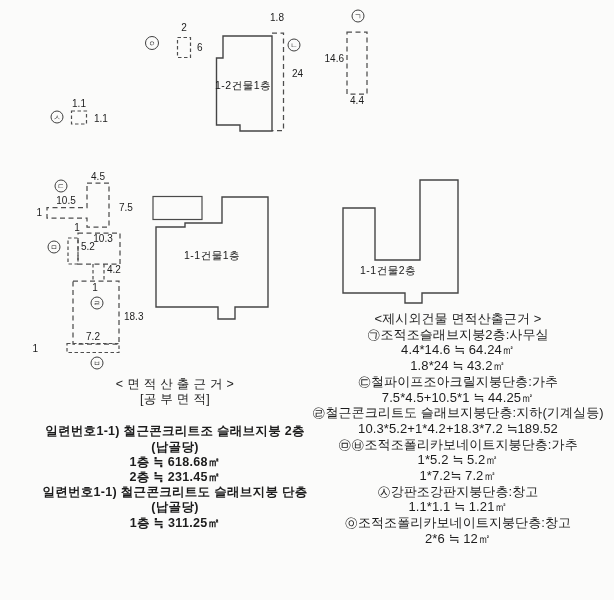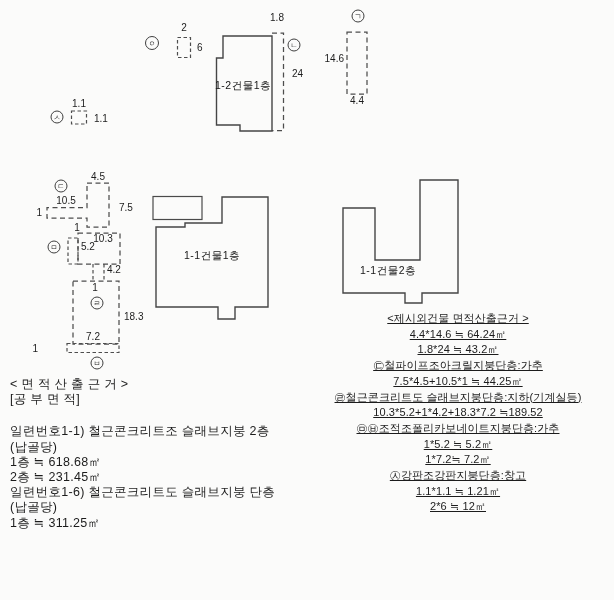--- a/index.html
+++ b/index.html
@@ -13,29 +13,29 @@
   .solid{fill:none;stroke:#454545;stroke-width:1.4;}
   .solid-thin{fill:none;stroke:#4a4a4a;stroke-width:1.2;}
   .dash{fill:none;stroke:#4d4d4d;stroke-width:1.25;stroke-dasharray:5 3.5;}
   .dash-sm{fill:none;stroke:#4d4d4d;stroke-width:1.2;stroke-dasharray:3.5 2.5;}
   .dim{font-size:10px;fill:#1c1c1c;font-family:"Liberation Sans","DejaVu Sans",sans-serif;}
   .blabel{font-size:10.5px;fill:#161616;letter-spacing:0.5px;font-family:"Liberation Sans","DejaVu Sans",sans-serif;}
   .mk-c{fill:none;stroke:#3f3f3f;stroke-width:1;}
   .mk-t{font-size:7.5px;fill:#1c1c1c;text-anchor:middle;font-family:"Liberation Sans","DejaVu Sans",sans-serif;}
   .left-block{
     position:absolute; left:10px; top:377px; width:330px;
-    text-align:left;
+    text-align:center;
   }
   .left-block .tl{font-size:12.5px;line-height:15.2px;letter-spacing:0.3px;white-space:pre;}
-  .left-lines{margin-top:17px;}
+  .left-lines{margin-top:17px;font-weight:bold;}
   .right-block{
     position:absolute; left:302px; top:311px; width:312px;
     text-align:center;
   }
-  .right-block .tl{font-size:11px;line-height:15.7px;letter-spacing:0.1px;white-space:pre;text-decoration:underline;}
+  .right-block .tl{font-size:13px;line-height:15.7px;letter-spacing:0.1px;white-space:pre;}
 </style>
 </head>
 <body>
 
 <div class="page">
 
   <svg class="canvas" width="614" height="600" viewBox="0 0 614 600">
 
     <g>
       <circle class="mk-c" cx="57" cy="117" r="6"></circle>
@@ -116,35 +116,37 @@
   </svg>
 
   <div class="left-block">
     <div class="tl">&lt; 면 적 산 출 근 거 &gt;</div>
     <div class="tl">[공 부 면 적]</div>
     <div class="left-lines">
       <div class="tl">일련번호1-1) 철근콘크리트조 슬래브지붕 2층</div>
       <div class="tl">(납골당)</div>
       <div class="tl">1층 ≒ 618.68㎡</div>
       <div class="tl">2층 ≒ 231.45㎡</div>
-      <div class="tl">일련번호1-6) 철근콘크리트도 슬래브지붕 단층</div>
+      <div class="tl">일련번호1-1) 철근콘크리트도 슬래브지붕 단층</div>
       <div class="tl">(납골당)</div>
       <div class="tl">1층 ≒ 311.25㎡</div>
     </div>
   </div>
 
   <div class="right-block">
     <div class="tl">&lt;제시외건물 면적산출근거 &gt;</div>
+    <div class="tl">㉠조적조슬래브지붕2층:사무실</div>
     <div class="tl">4.4*14.6 ≒ 64.24㎡</div>
     <div class="tl">1.8*24 ≒ 43.2㎡</div>
     <div class="tl">㉢철파이프조아크릴지붕단층:가추</div>
     <div class="tl">7.5*4.5+10.5*1 ≒ 44.25㎡</div>
     <div class="tl">㉣철근콘크리트도 슬래브지붕단층:지하(기계실등)</div>
     <div class="tl">10.3*5.2+1*4.2+18.3*7.2 ≒189.52</div>
     <div class="tl">㉤㉥조적조폴리카보네이트지붕단층:가추</div>
     <div class="tl">1*5.2 ≒ 5.2㎡</div>
     <div class="tl">1*7.2≒ 7.2㎡</div>
     <div class="tl">㉦강판조강판지붕단층:창고</div>
     <div class="tl">1.1*1.1 ≒ 1.21㎡</div>
+    <div class="tl">㉧조적조폴리카보네이트지붕단층:창고</div>
     <div class="tl">2*6 ≒ 12㎡</div>
   </div>
 
 </div>
 
 </body></html>

